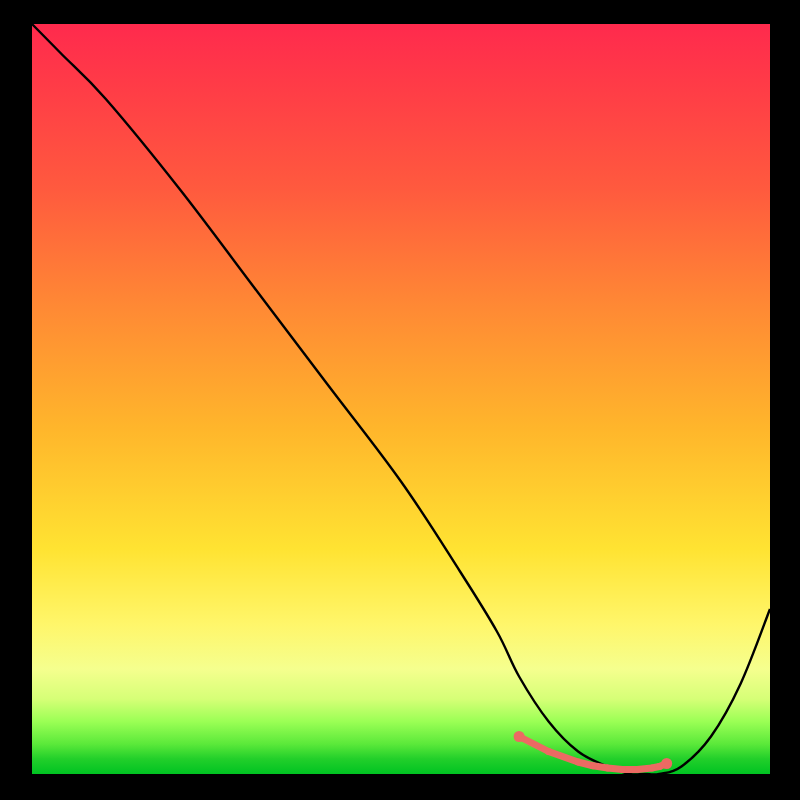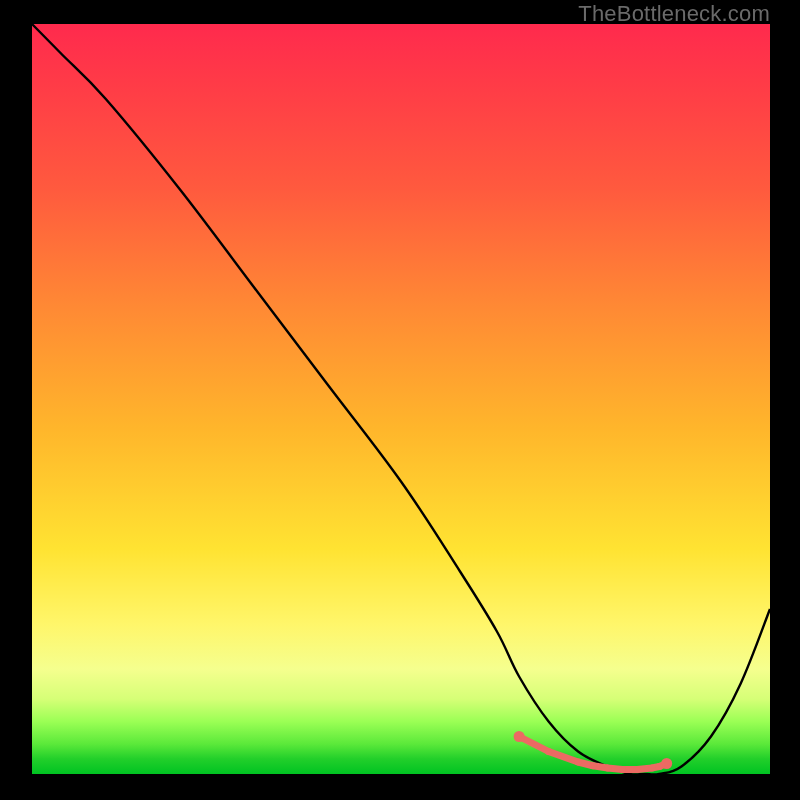--- a/index.html
+++ b/index.html
@@ -73,21 +73,20 @@
     stroke-linejoin: round;
   }
   .salmon-dot {
     fill: #ec6a63;
   }
 </style>
 </head>
 <body>
 
 <div class="stage">
-  <div class="watermark">TheBottleneck.com</div>
 
   <div class="plot">
     <svg class="overlay" viewBox="0 0 738 750" preserveAspectRatio="none">
       <path id="curve-path" class="curve" d="M 0,0 C 5.3136,5.3999999999999995 16.236,16.5 29.52,30 C 42.804,43.5 52.54559999999999,50.7 73.8,75 C 95.0544,99.3 121.032,131.25 147.6,165 C 174.168,198.75 194.832,227.4 221.4,262.5 C 247.96800000000002,297.6 268.632,324.9 295.2,360 C 321.768,395.1 345.0888,423.75 369,457.5 C 392.9112,491.25 410.77079999999995,520.5 428.03999999999996,547.5 C 445.3092,574.5 454.3128,588.6 464.94,607.5 C 475.5672,626.4 477.7812,636.3 487.08000000000004,652.5 C 496.37880000000007,668.7 505.9728,684 516.6,697.5 C 527.2272,711 535.4928,719.4 546.12,727.5 C 556.7472,735.6 566.3412,738.45 575.64,742.5 C 584.9388,746.55 591.1380000000001,748.65 597.7800000000001,750 C 604.422,751.35 607.2264,750 612.54,750 C 617.8535999999999,750 620.6579999999999,751.35 627.3,750 C 633.942,748.65 640.1412,749.25 649.44,742.5 C 658.7388000000001,735.75 668.3328,727.35 678.96,712.5 C 689.5872,697.65 697.8528,682.95 708.48,660 C 719.1072,637.05 732.6864,598.5 738,585"></path>
       <g id="salmon-group">
           <path class="salmon-line" d="M487.08000000000004,712.5 L516.6,727.5 L546.12,738 L560.88,741.75 L575.64,744 L590.4,745.5 L605.16,745.5 L619.92,744 L627.3,742.5 L634.68,739.5 "></path>
           <circle class="salmon-dot" cx="487.08000000000004" cy="712.5" r="5.5"></circle>
           <circle class="salmon-dot" cx="634.68" cy="739.5" r="5.5"></circle>
           <circle class="salmon-dot" cx="516.6" cy="727.5" r="3.6"></circle>
           <circle class="salmon-dot" cx="546.12" cy="738" r="3.6"></circle>

